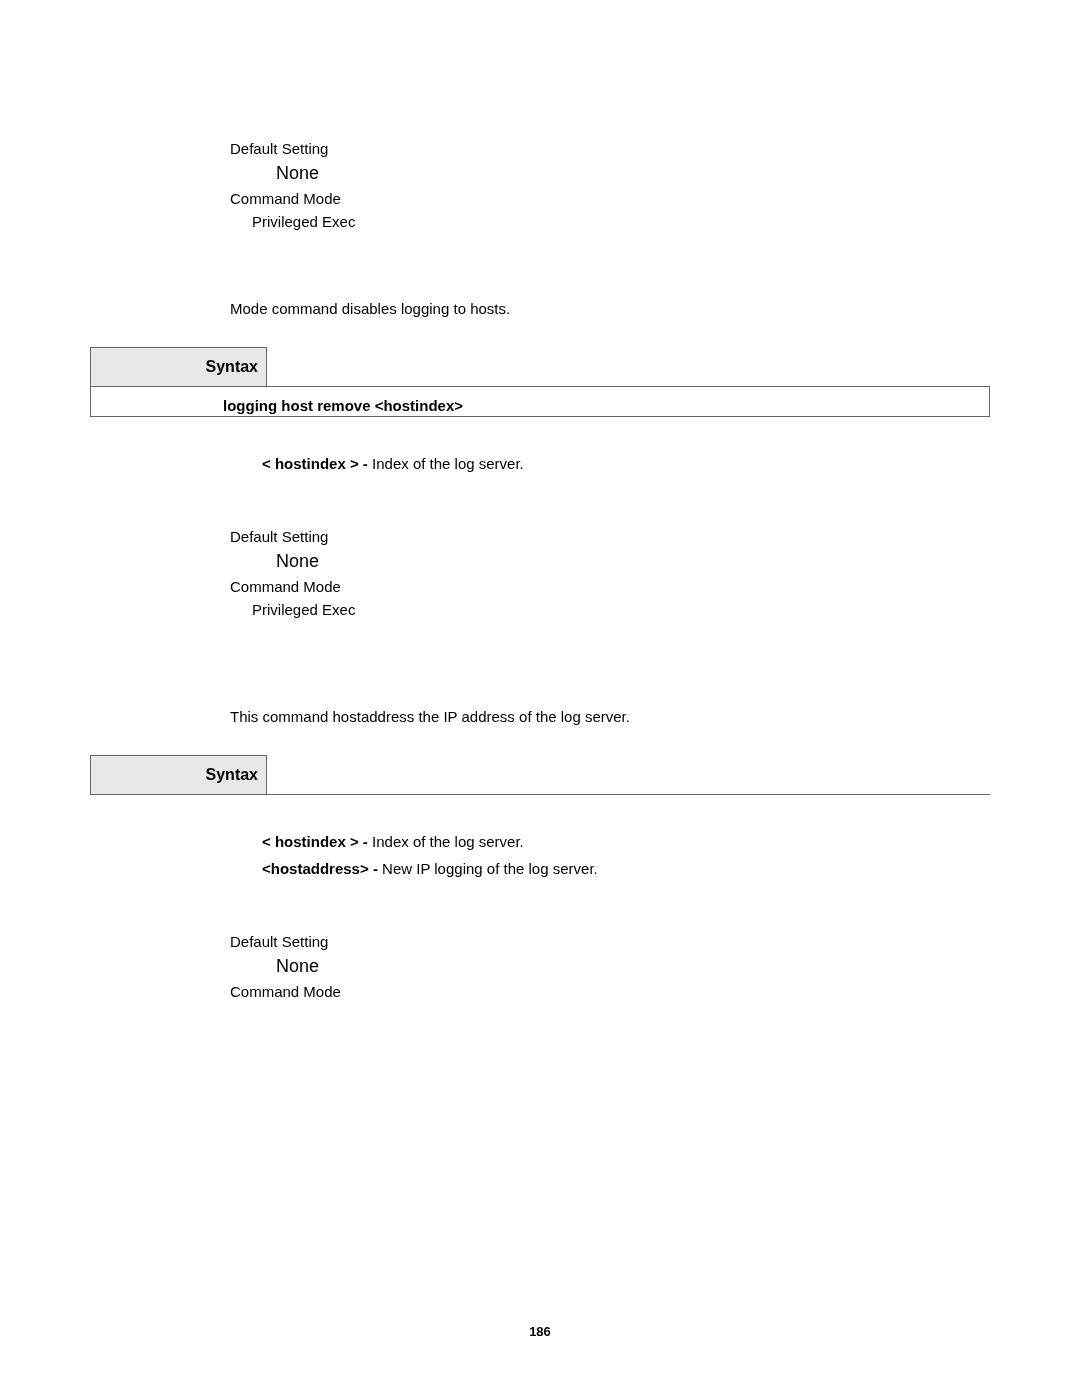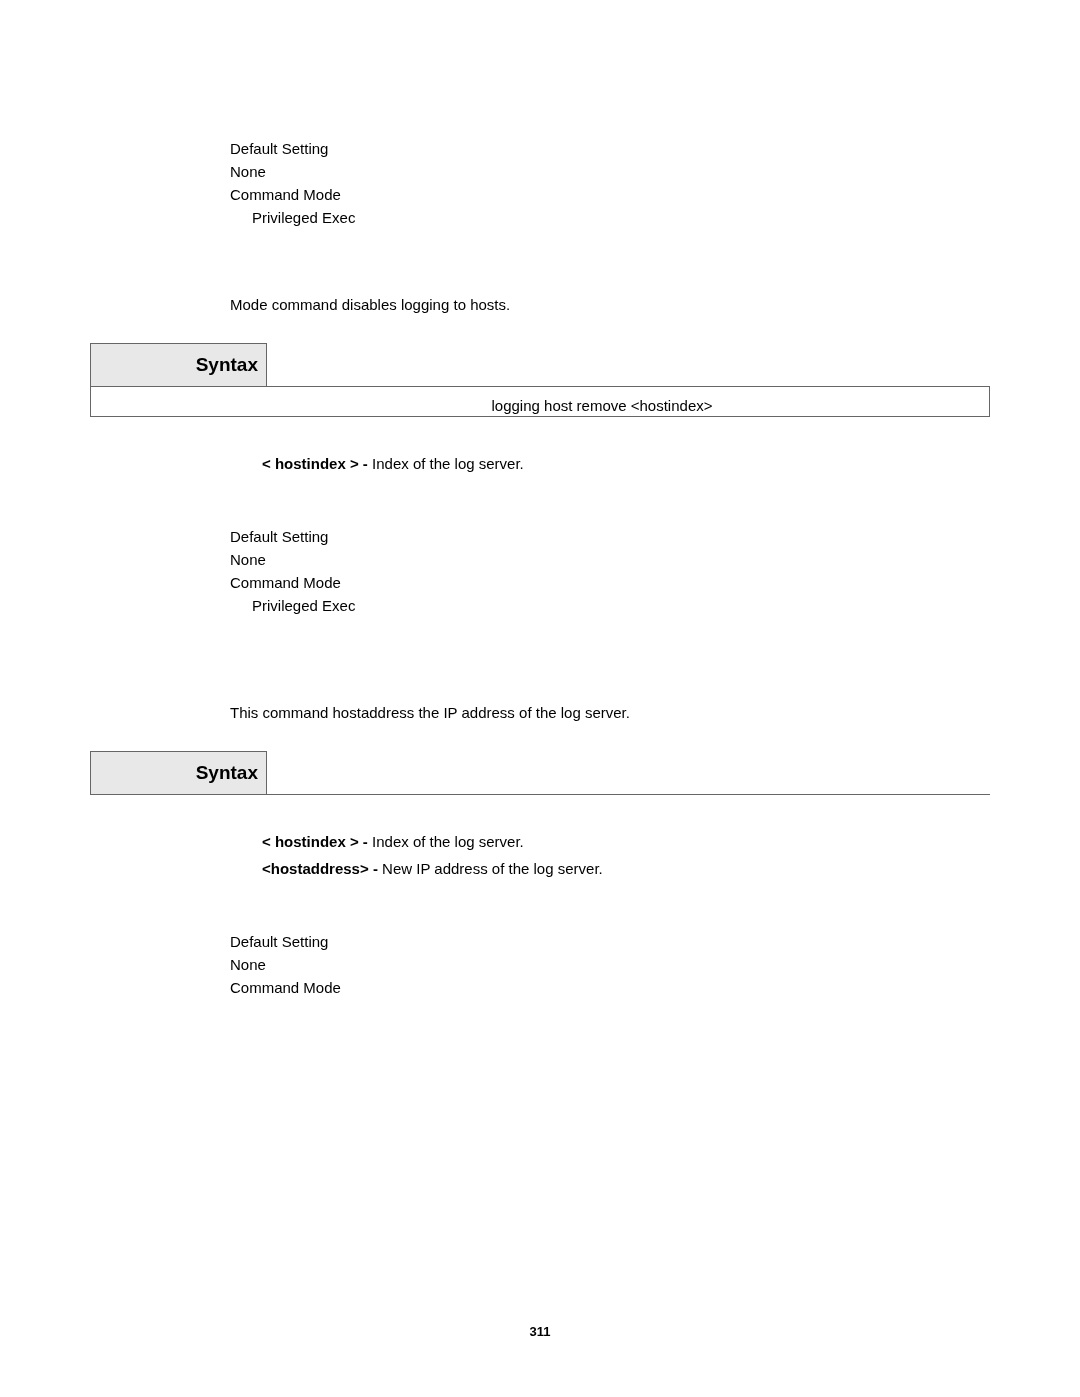--- a/index.html
+++ b/index.html
@@ -19,21 +19,22 @@
       margin-left: 140px;
       margin-bottom: 28px;
     }
     .bold-heading {
       font-weight: normal;
       margin-bottom: 6px;
       font-size: 15px;
     }
     .normal-text {
       margin-bottom: 6px;
-      font-size: 15px;
+      font-size: 18px;
+      margin-left: 46px;
     }
     .indented-value {
       margin-left: 22px;
       margin-bottom: 6px;
       font-size: 15px;
     }
     .description {
       margin-left: 140px;
       margin-bottom: 30px;
       margin-top: 70px;
@@ -46,36 +47,35 @@
     }
     .syntax-table td {
       border: 1px solid #666;
     }
     .syntax-header-cell {
       background: #e8e8e8;
       font-weight: bold;
       padding: 10px 8px 10px 8px;
       text-align: right;
       width: 176px;
-      font-size: 19px;
+      font-size: 16px;
     }
     .syntax-header-empty {
       border-left: none !important;
       border-top: none !important;
       border-right: none !important;
       border-bottom: 1px solid #666 !important;
     }
     .syntax-header-row td:first-child {
       border: 1px solid #666;
     }
     .syntax-command-cell {
       padding: 10px 8px 2px 132px;
-      font-weight: normal;
+      font-weight: bold;
       font-size: 15px;
-      text-align: center;
     }
     .param-block {
       margin-left: 172px;
       margin-bottom: 10px;
       font-size: 15px;
     }
     .param-bold { font-weight: bold; }
     .section-gap { height: 46px; }
     .page-number {
       position: absolute;
@@ -134,26 +134,26 @@
       <td class="syntax-header-cell">Syntax</td>
       <td class="syntax-header-empty"></td>
     </tr>
   </tbody>
     </table>
 
   <div class="param-block">
     <span class="param-bold">&lt; hostindex &gt; - </span><span>Index of the log server.</span>
   </div>
   <div class="param-block">
-    <span class="param-bold">&lt;hostaddress&gt; - </span><span>New IP address of the log server.</span>
+    <span class="param-bold">&lt;hostaddress&gt; - </span><span>New IP logging of the log server.</span>
   </div>
 
   <div class="section-gap"></div>
 
   <div class="content-block">
     <div class="bold-heading">Default Setting</div>
     <div class="normal-text">None</div>
     <div class="bold-heading">Command Mode</div>
   </div>
 
 </div>
 
-<div class="page-number">311</div>
+<div class="page-number">186</div>
 
 </body></html>

